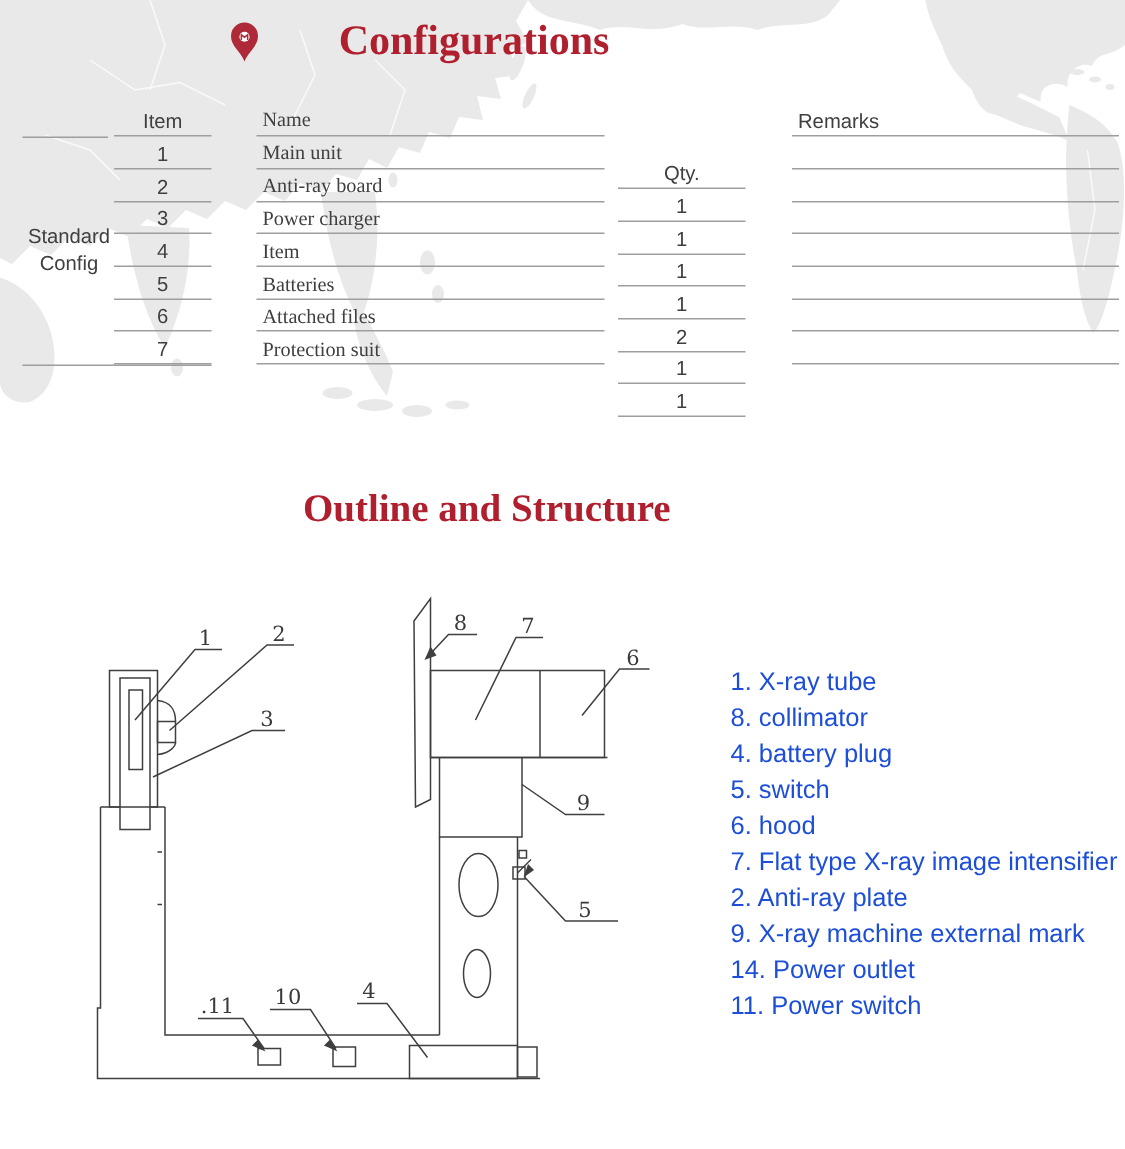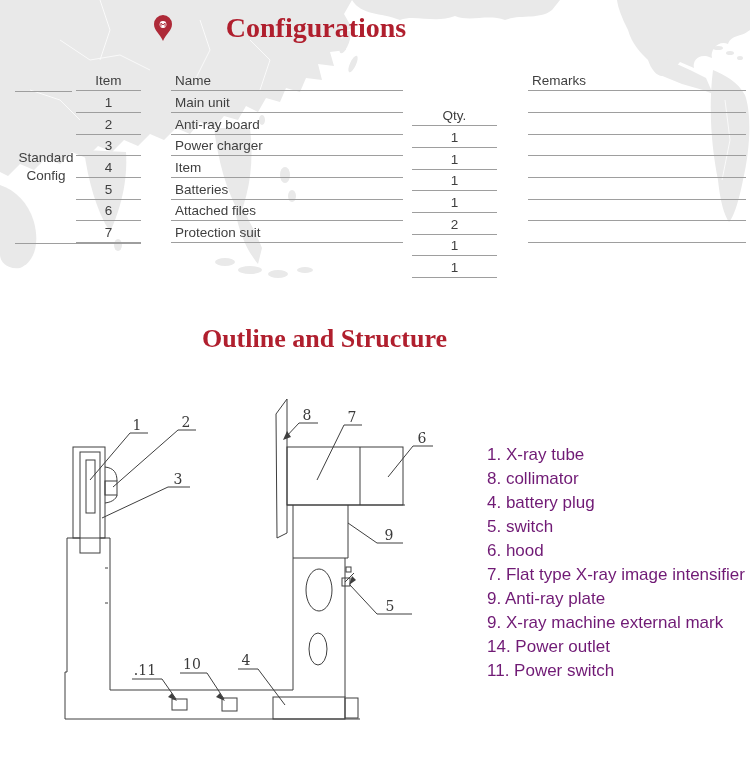--- a/index.html
+++ b/index.html
@@ -15,30 +15,30 @@
   #title-config  { top:12px;  font-size:28px; }
   #title-outline { top:324px; font-size:26px;padding-left:17px; }
 
   
   #config-table { position:absolute; left:15px; top:70px; width:720px; height:180px; z-index:1;
                   font-size:13.5px; color:#3f3f3f; }
   .trow { position:absolute; left:0; width:720px; }
   .tcell { position:absolute; top:0; height:100%; border-bottom:1px solid #9e9e9e;
            display:flex; align-items:center; }
   .c-item    { left:61px;  width:65px;  justify-content:center; }
-  .c-name    { left:156px; width:232px; padding-left:4px; }
+  .c-name    { left:156px; width:232px; padding-left:4px;font-family:Liberation Serif, serif; }
   .c-qty     { left:397px; width:85px;  justify-content:center;margin-top:35px; }
   .c-remarks { left:513px; width:218px; padding-left:4px; }
   .group-top    { position:absolute; left:0; top:21px;  width:57px;  border-top:1px solid #9e9e9e; }
   .group-bottom { position:absolute; left:0; top:173px; width:126px; border-top:1px solid #9e9e9e; }
   #group-label  { position:absolute; left:0; top:79px; width:62px; text-align:center; line-height:18px; }
 
   
   #parts-list { position:absolute; left:487px; top:443px; width:260px; z-index:2;
-                font-size:17px; line-height:24px; color:#701a75; }
+                font-size:17px; line-height:24px; color:#1d4ed8; }
 
   
   #diagram { position:absolute; left:0; top:0; width:750px; height:766px; z-index:1; }
   #diagram text { font-family:"DejaVu Serif", serif; font-size:14px; fill:#3a3a3a; }
 </style>
 </head>
 <body>
 
 <svg id="map-bg" viewBox="0 0 750 300" aria-hidden="true">
   <g fill="#e9e9e9" stroke="none">
@@ -229,17 +229,17 @@
   </g>
 </svg>
 
 <div id="parts-list">
   <div>1. X-ray tube</div>
   <div>8. collimator</div>
   <div>4. battery plug</div>
   <div>5. switch</div>
   <div>6. hood</div>
   <div>7. Flat type X-ray image intensifier</div>
-  <div>9. Anti-ray plate</div>
+  <div>2. Anti-ray plate</div>
   <div>9. X-ray machine external mark</div>
   <div>14. Power outlet</div>
   <div>11. Power switch</div>
 </div>
 
 </body></html>

